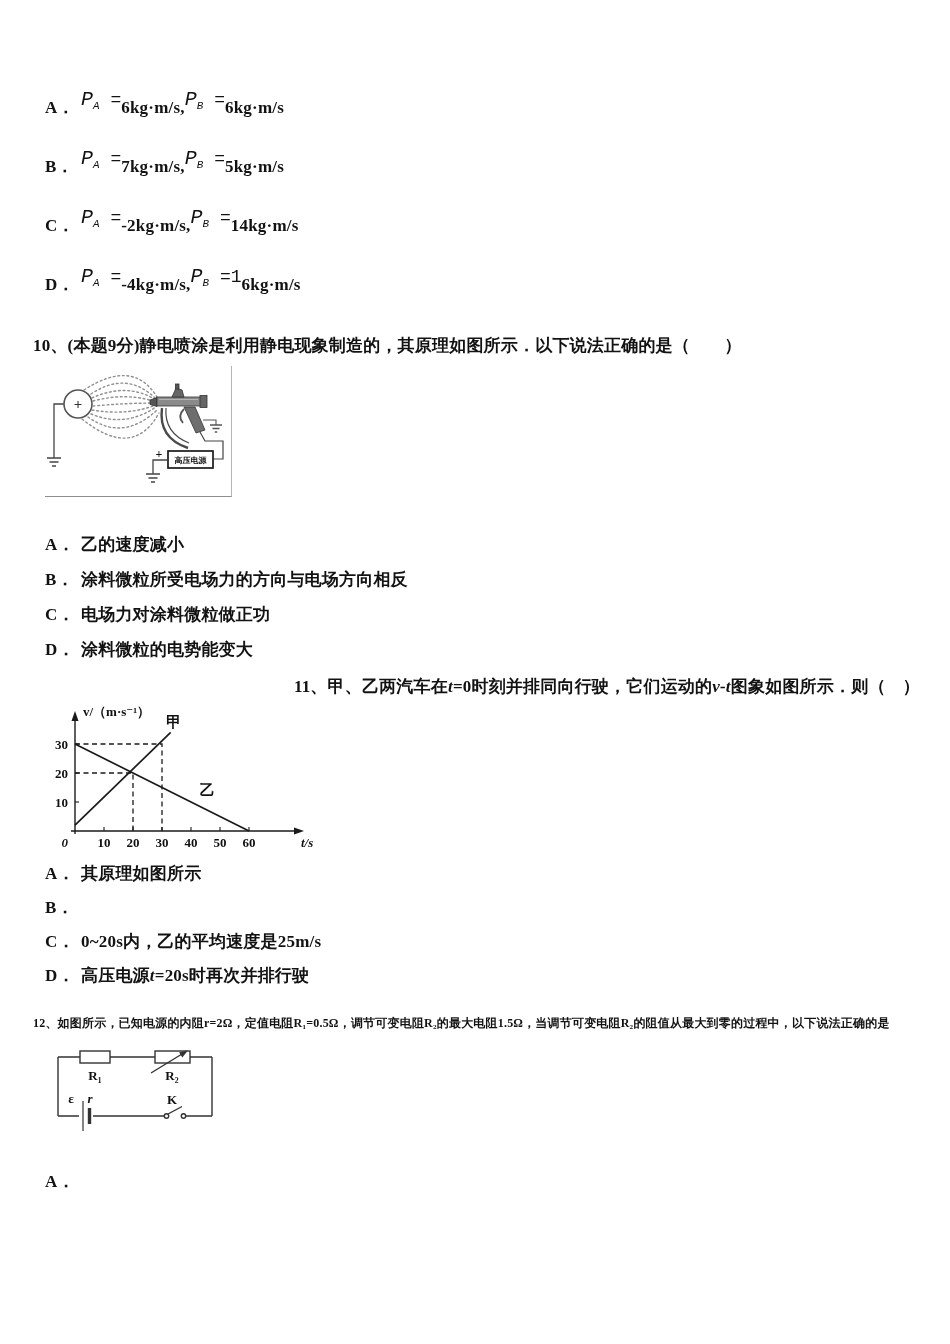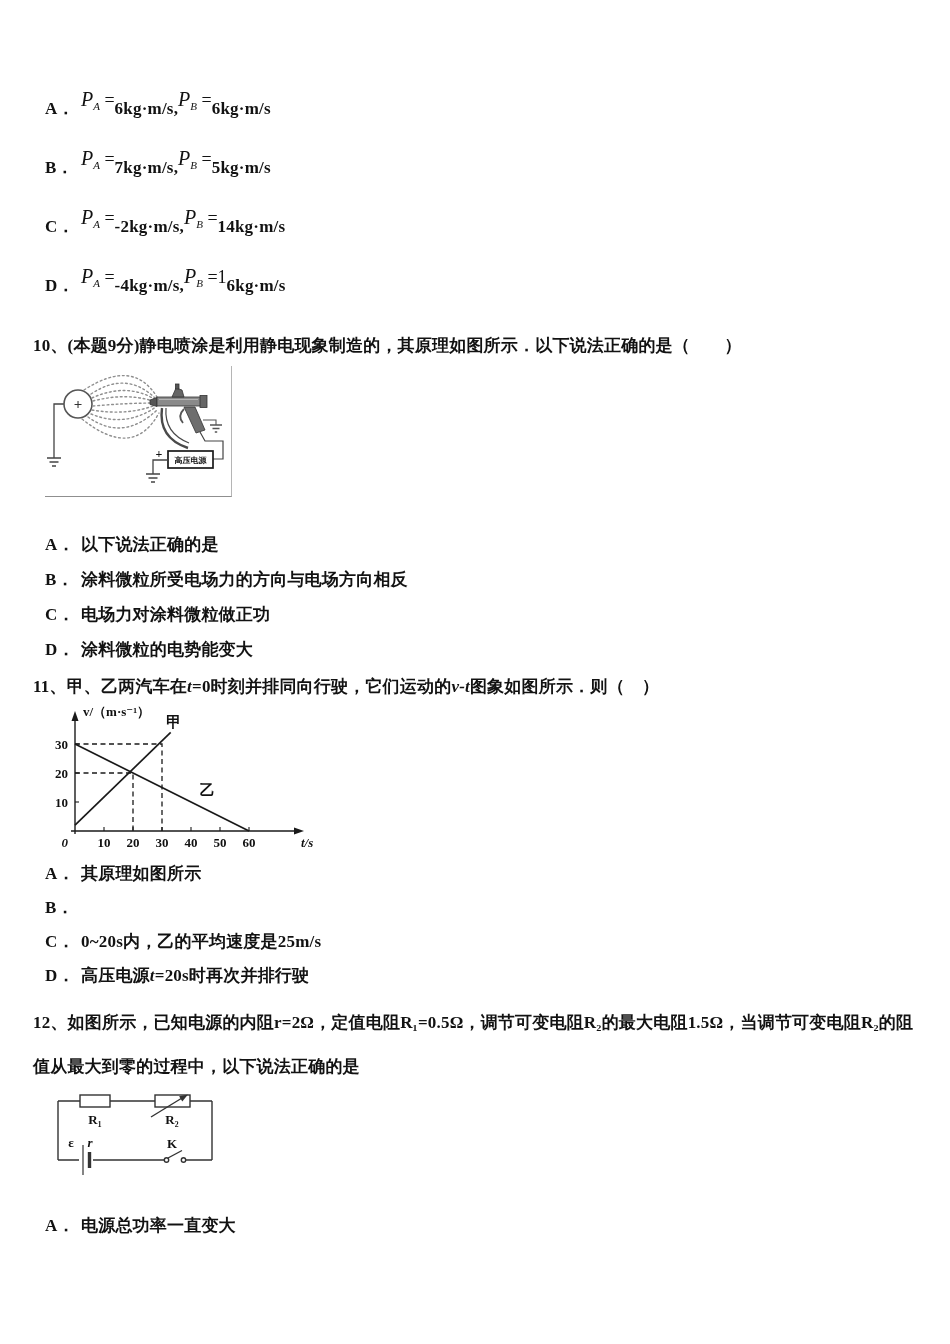--- a/index.html
+++ b/index.html
@@ -4,38 +4,38 @@
 <style>
   html,body{margin:0;padding:0;background:#fff;}
   .page{
     position:relative;width:950px;height:1344px;background:#ffffff;
     font-family:"Liberation Serif","DejaVu Serif",serif;color:#121212;
     box-sizing:border-box;padding:96px 30px 0 33px;overflow:hidden;
   }
   
   .mrow{display:flex;align-items:baseline;height:40px;margin-bottom:19px;padding-left:12px;font-size:17px;}
   .mrow .letter{font-weight:bold;width:36px;flex:none;font-size:17px;}
-  .feq{position:relative;top:-8px;font-family:Liberation Serif, serif;white-space:pre;}
+  .feq{position:relative;top:-8px;font-family:Liberation Mono, monospace;white-space:pre;}
   .feq .psym{font-style:italic;font-size:20px;}
   .feq sub{font-size:11px;font-style:italic;}
   .feq .eq{font-size:18px;}
   .feq2{}
   .val{font-weight:bold;letter-spacing:.2px;text-align:right;}
   
   .qline{font-size:17px;font-weight:bold;line-height:27px;letter-spacing:.2px;}
   .iv{font-style:italic;}
   
   .opt{display:flex;padding-left:12px;font-size:17px;font-weight:bold;line-height:35px;letter-spacing:.2px;}
   .opt .letter{width:36px;flex:none;}
   .opt34{line-height:34px;}
   
   .spraywrap{width:186px;margin:7px 0 30px 12px;border-right:1px solid #b5b5b5;border-bottom:1px solid #8f8f8f;}
   .chartwrap{margin:3px 0 0 6px;}
   .circuitwrap{margin:4px 0 0 22px;}
-  .q12para{font-size:17px;font-weight:bold;line-height:44px;letter-spacing:.2px;margin-top:8px;max-width:889px;}
+  .q12para{font-size:12px;font-weight:bold;line-height:44px;letter-spacing:.2px;margin-top:8px;max-width:889px;}
   .lastopt{margin-top:16px;}
   svg text{font-family:"Liberation Serif","DejaVu Serif",serif;}
 </style>
 </head>
 <body>
 
 <div class="page">
 
   <div>
     <div class="mrow">
@@ -124,37 +124,37 @@
       <g stroke="#444" stroke-width="1.3" fill="none">
         <path d="M123,94 H108 V108"></path>
         <path d="M101,108 H115 M103.5,112 H112.5 M106,116 H110" stroke-width="1.5"></path>
       </g>
     </svg>
   </div>
 
   <div>
     <div class="opt">
         <span class="letter">A．</span>
-        <span>以下说法正确的是</span>
+        <span>乙的速度减小</span>
       </div>
     <div class="opt">
         <span class="letter">B．</span>
         <span>涂料微粒所受电场力的方向与电场方向相反</span>
       </div>
     <div class="opt">
         <span class="letter">C．</span>
         <span>电场力对涂料微粒做正功</span>
       </div>
     <div class="opt">
         <span class="letter">D．</span>
         <span>涂料微粒的电势能变大</span>
       </div>
   </div>
 
-  <div class="qline" style="margin-top:6px;">
+  <div class="qline" style="margin-top:6px;text-align:right;">
     <span>11、甲、乙两汽车在</span><span class="iv">t</span><span>=0时刻并排同向行驶，它们运动的</span><span class="iv">v-t</span><span>图象如图所示．则（　）</span>
   </div>
 
   <div class="chartwrap">
     <svg width="300" height="150" viewBox="0 0 300 150">
         <line x1="36" y1="131" x2="36" y2="17" stroke="#1a1a1a" stroke-width="1.4" fill="none"></line>
         <polygon points="32.5,18 39.5,18 36,8" fill="#1a1a1a"></polygon>
         <line x1="32" y1="128" x2="257" y2="128" stroke="#1a1a1a" stroke-width="1.4" fill="none"></line>
         <polygon points="255,124.5 255,131.5 265,128" fill="#1a1a1a"></polygon>
         <line x1="65" y1="128" x2="65" y2="124" stroke="#1a1a1a" stroke-width="1.1" fill="none"></line>
@@ -224,16 +224,15 @@
       <text x="40" y="31" text-anchor="middle" font-size="13" font-weight="bold" fill="#111">R₁</text>
       <text x="117" y="31" text-anchor="middle" font-size="13" font-weight="bold" fill="#111">R₂</text>
       <text x="16" y="54" text-anchor="middle" font-size="13" font-weight="bold" fill="#111">ε</text>
       <text x="35" y="54" text-anchor="middle" font-size="13" font-weight="bold" font-style="italic" fill="#111">r</text>
       <text x="117" y="55" text-anchor="middle" font-size="13" font-weight="bold" fill="#111">K</text>
     </svg>
   </div>
 
   <div class="opt lastopt">
       <span class="letter">A．</span>
-      <span>电源总功率一直变大</span>
     </div>
 
 </div>
 
 </body></html>

